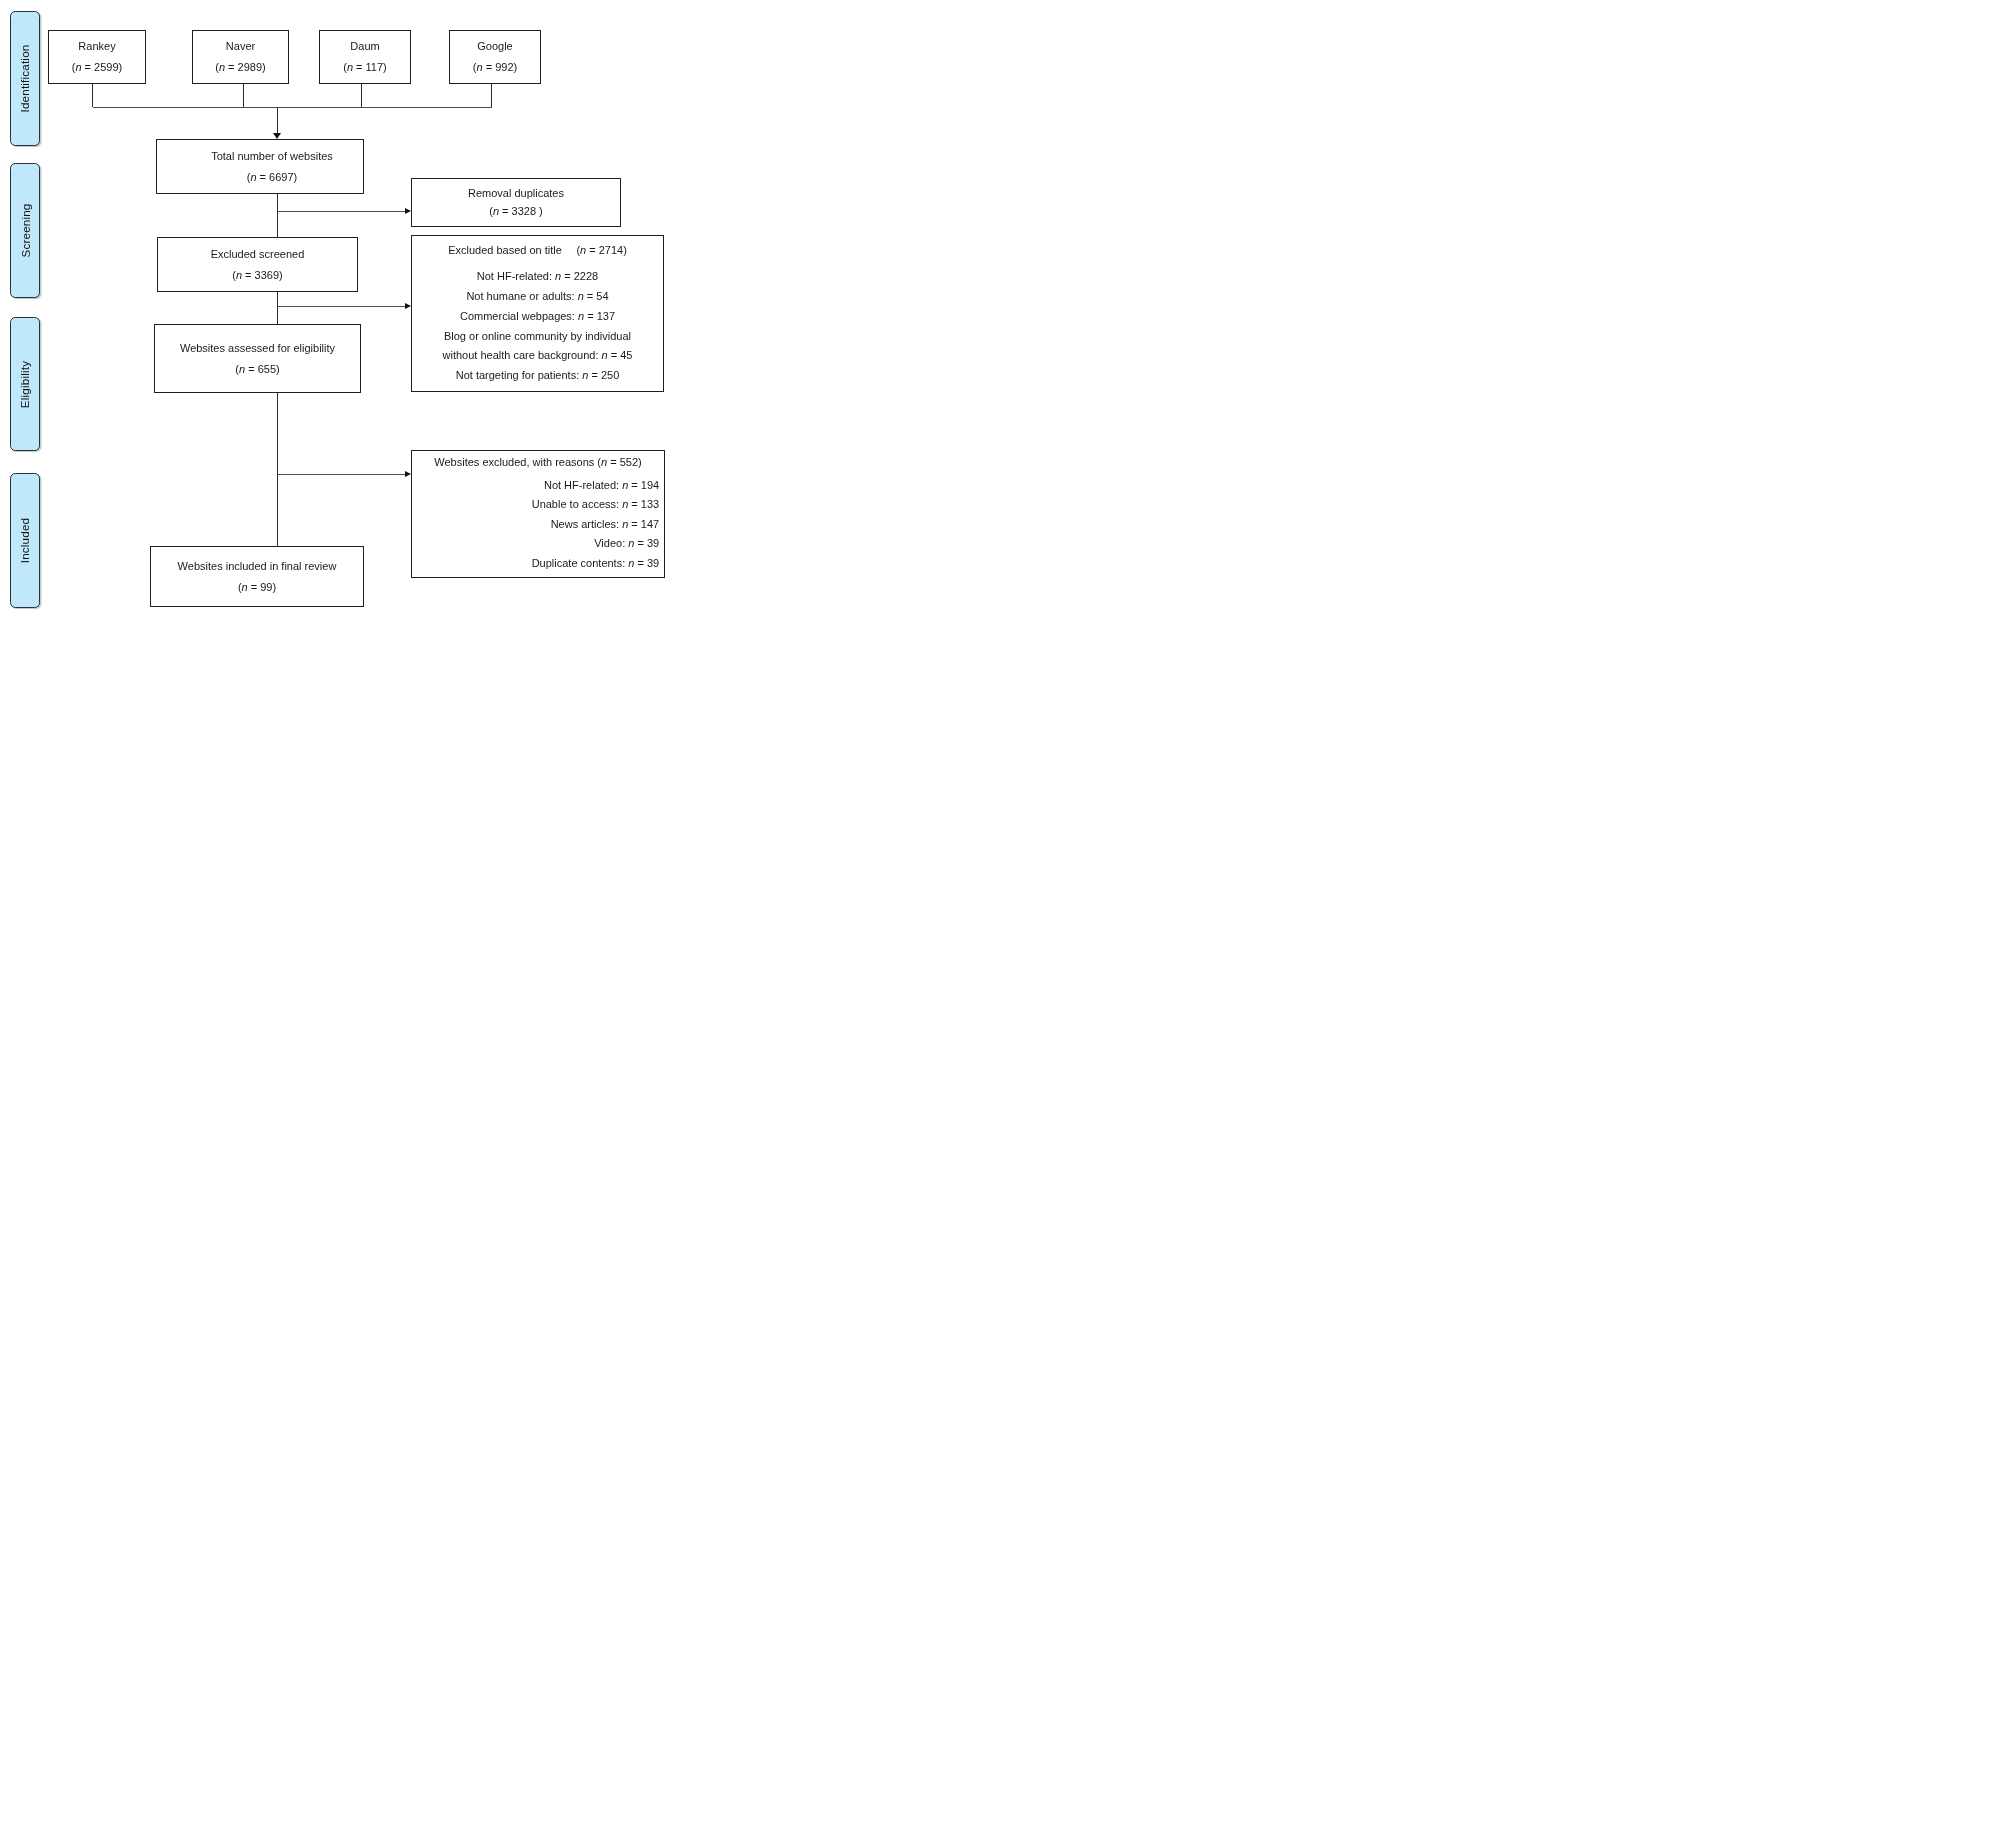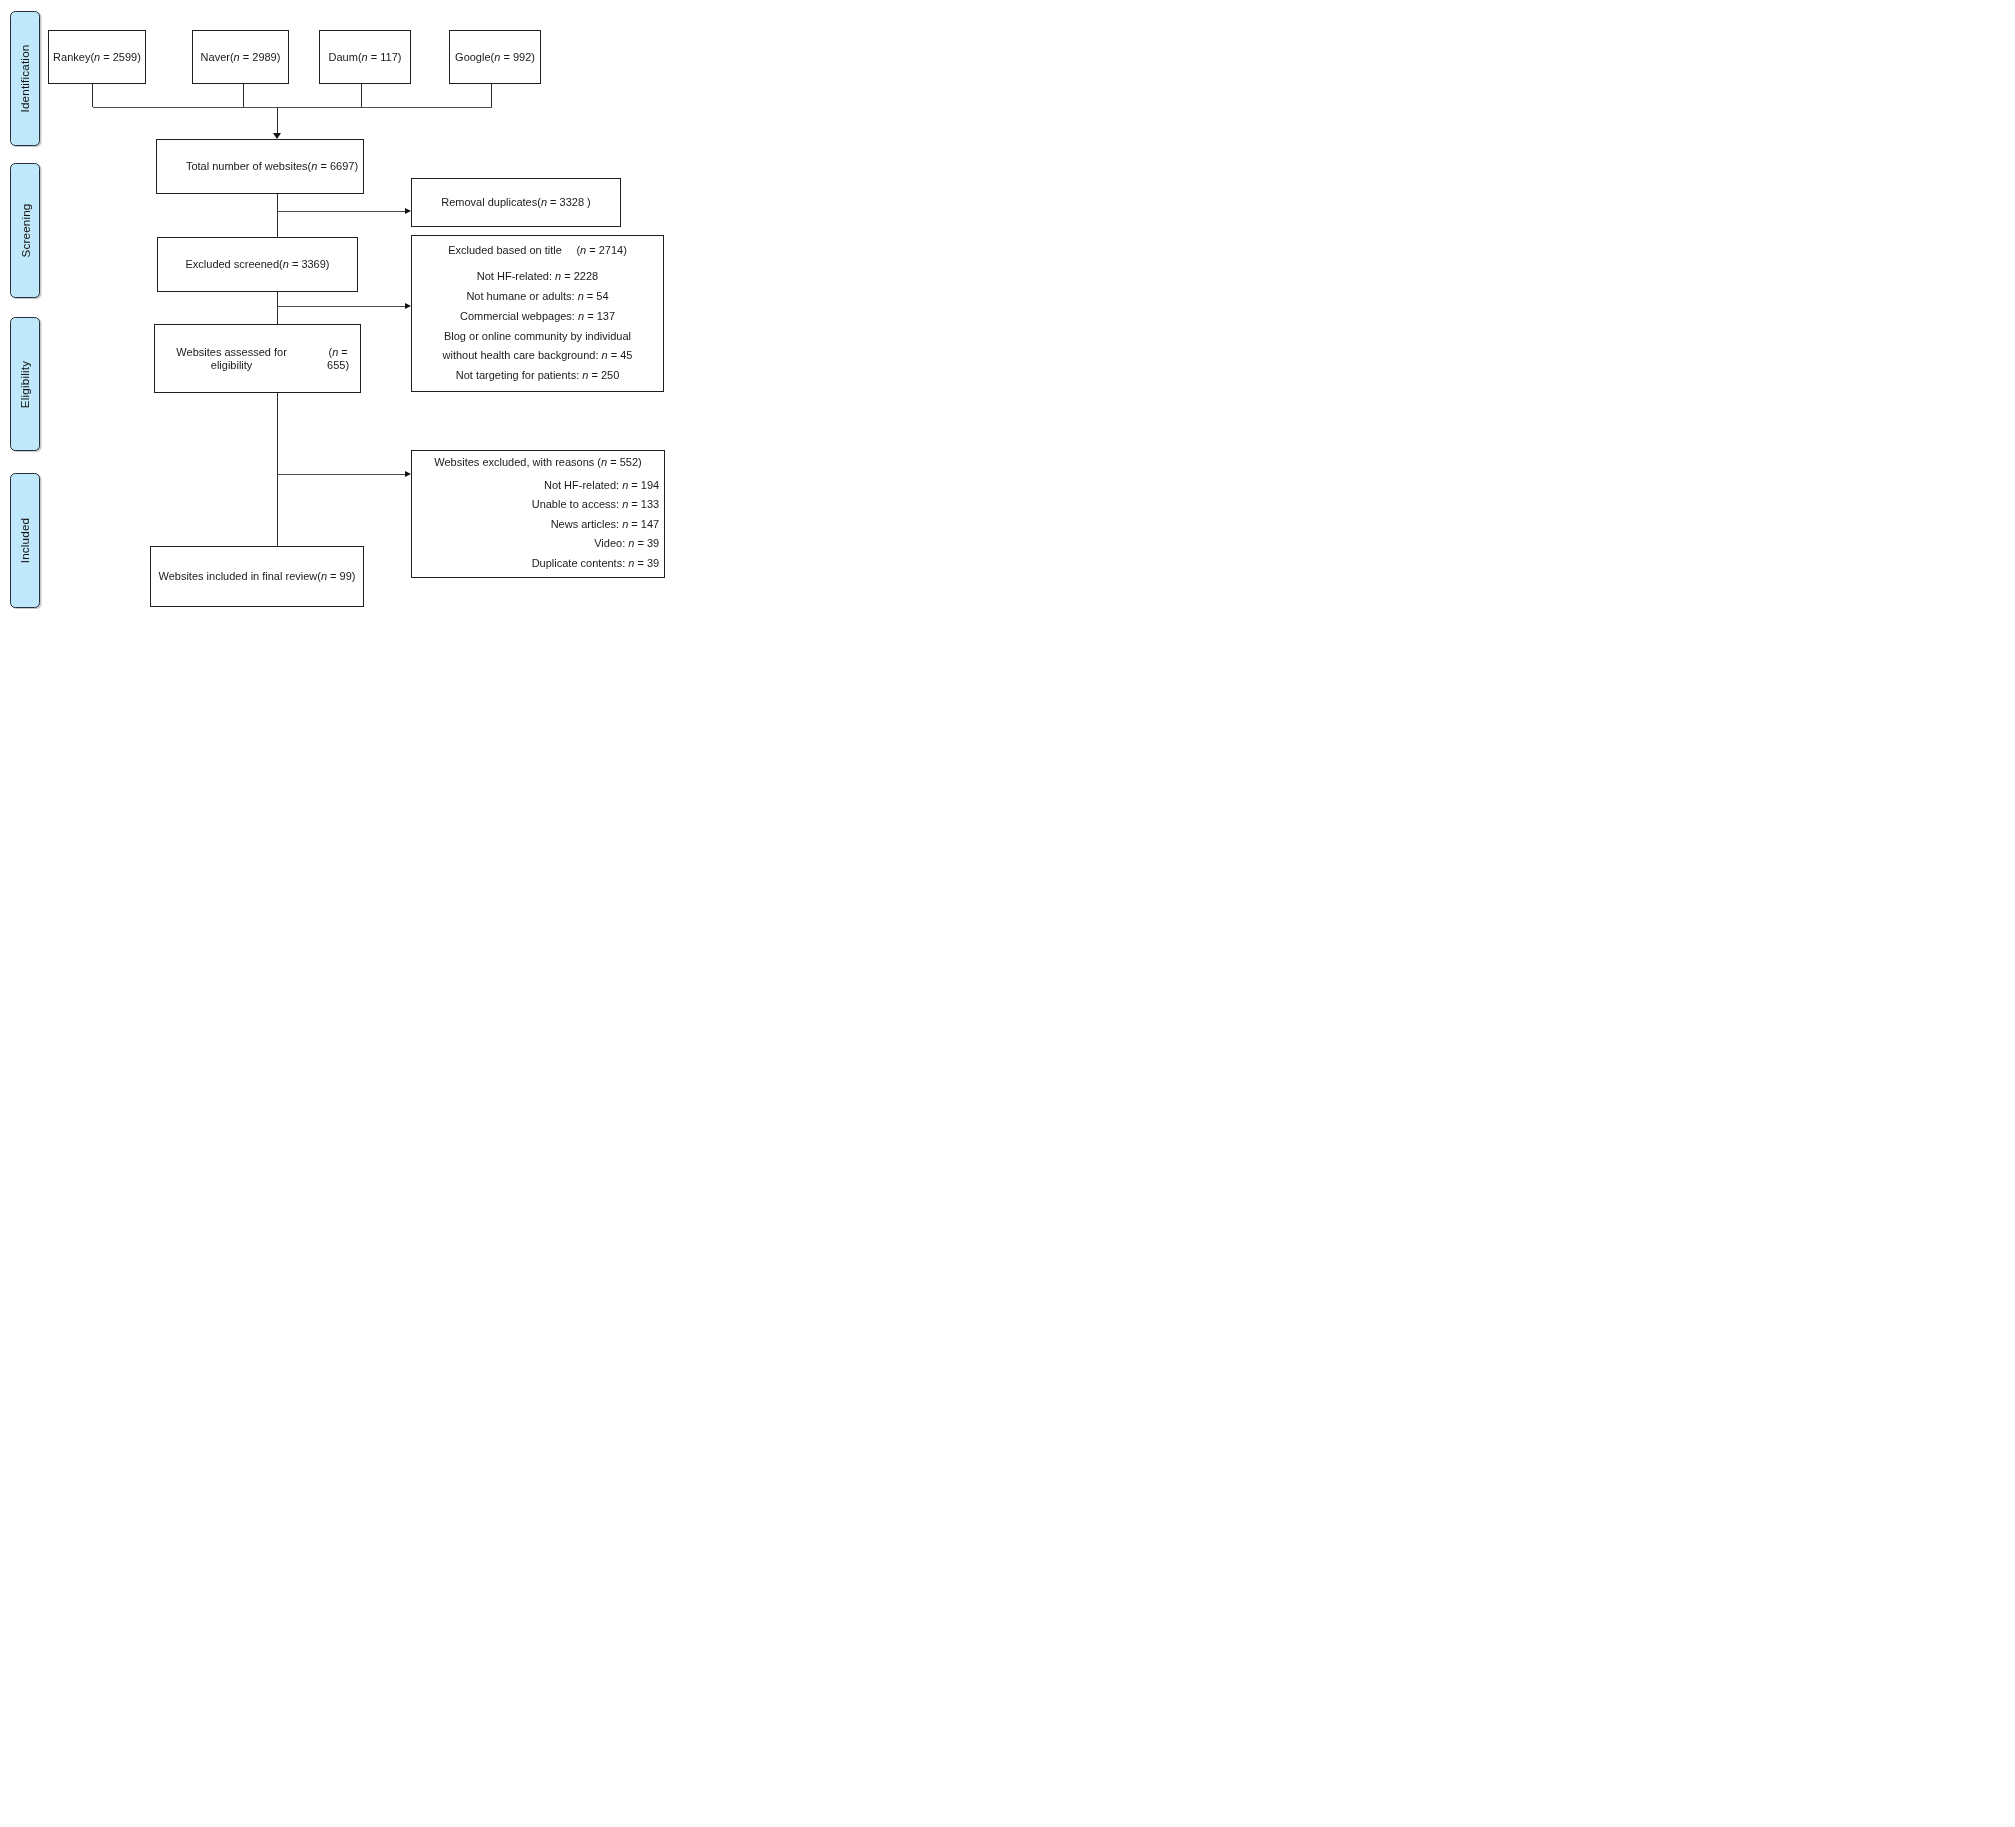--- a/index.html
+++ b/index.html
@@ -49,20 +49,21 @@
     position: absolute;
     background: #ffffff;
     border: 0.9px solid #1f1f1f;
     box-sizing: border-box;
     text-align: center;
     font-size: 11px;
     line-height: 1.15;
   }
   .box.center2 {
     display: flex;
+    flex-direction: column;
     align-items: center;
     justify-content: center;
     row-gap: 8.2px;
   }
   .box.center2.tight { row-gap: 5.3px; }
 
   .box-rankey   { left: 48px; top: 30px; width: 98px; height: 54px; }
   .box-naver    { left: 192px; top: 30px; width: 97px; height: 54px; text-align: right; }
   .box-daum     { left: 319px; top: 30px; width: 92px; height: 54px; }
   .box-google   { left: 449px; top: 30px; width: 92px; height: 54px; }

